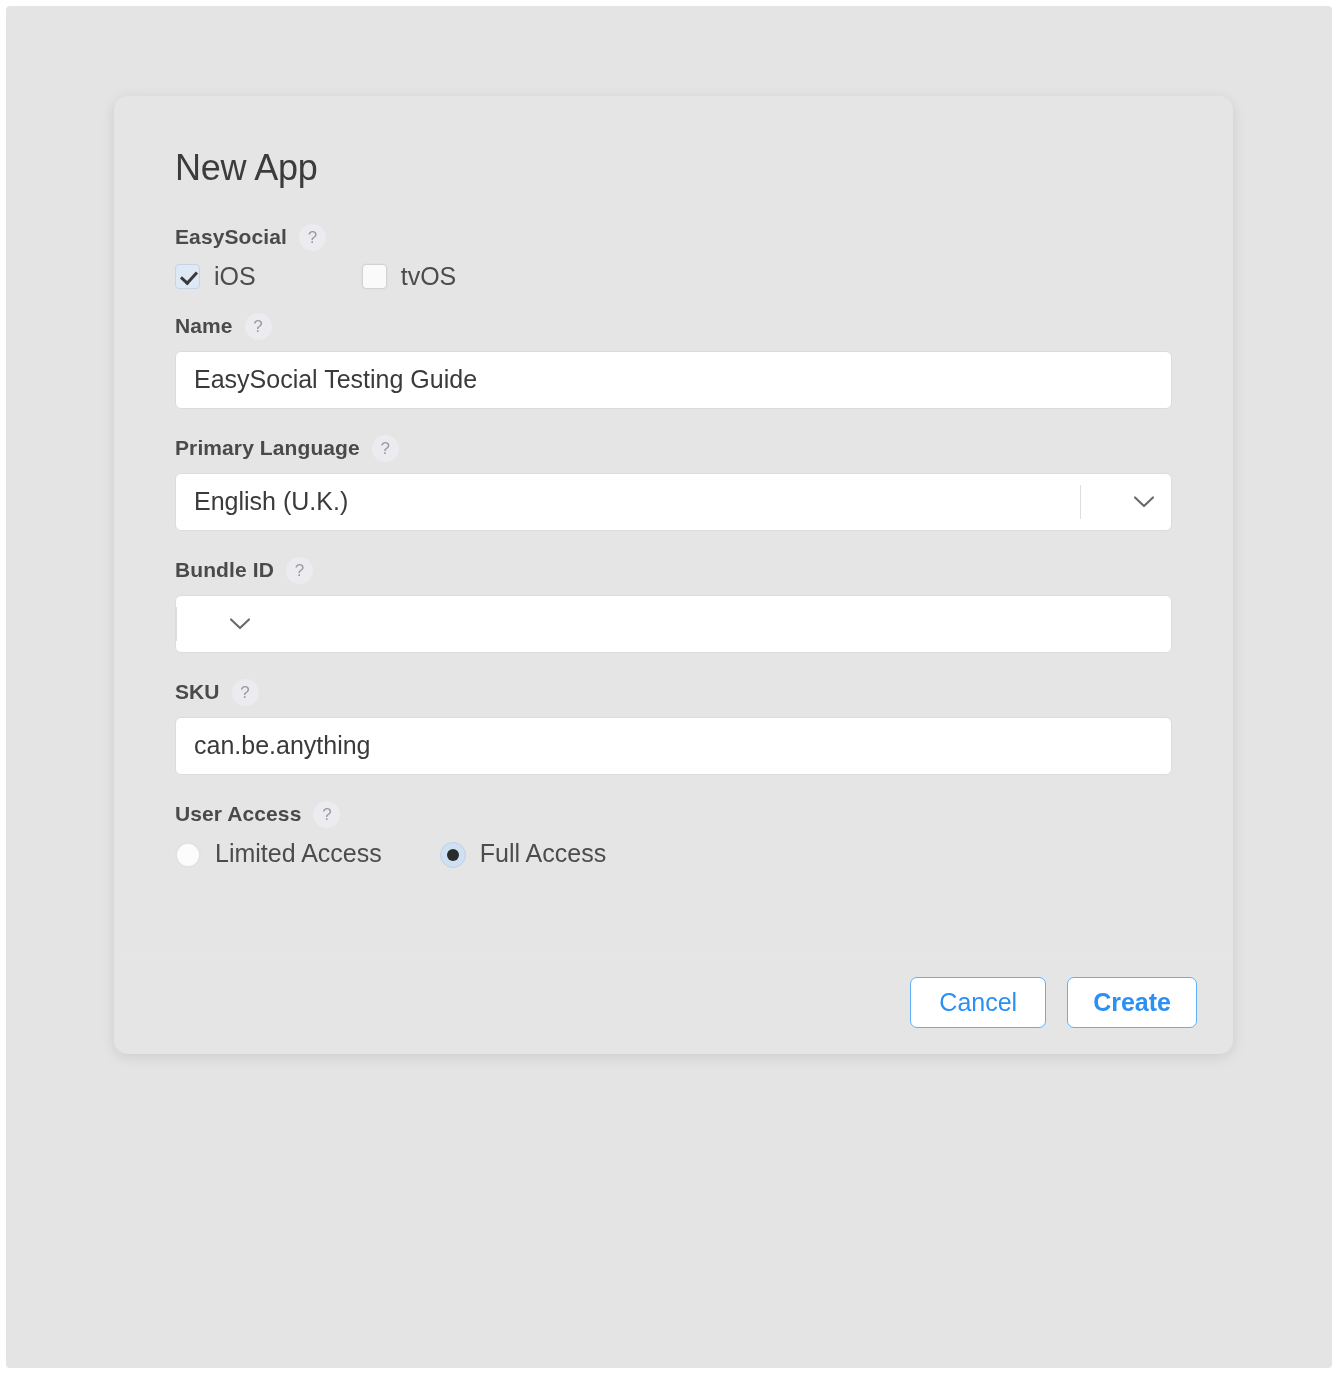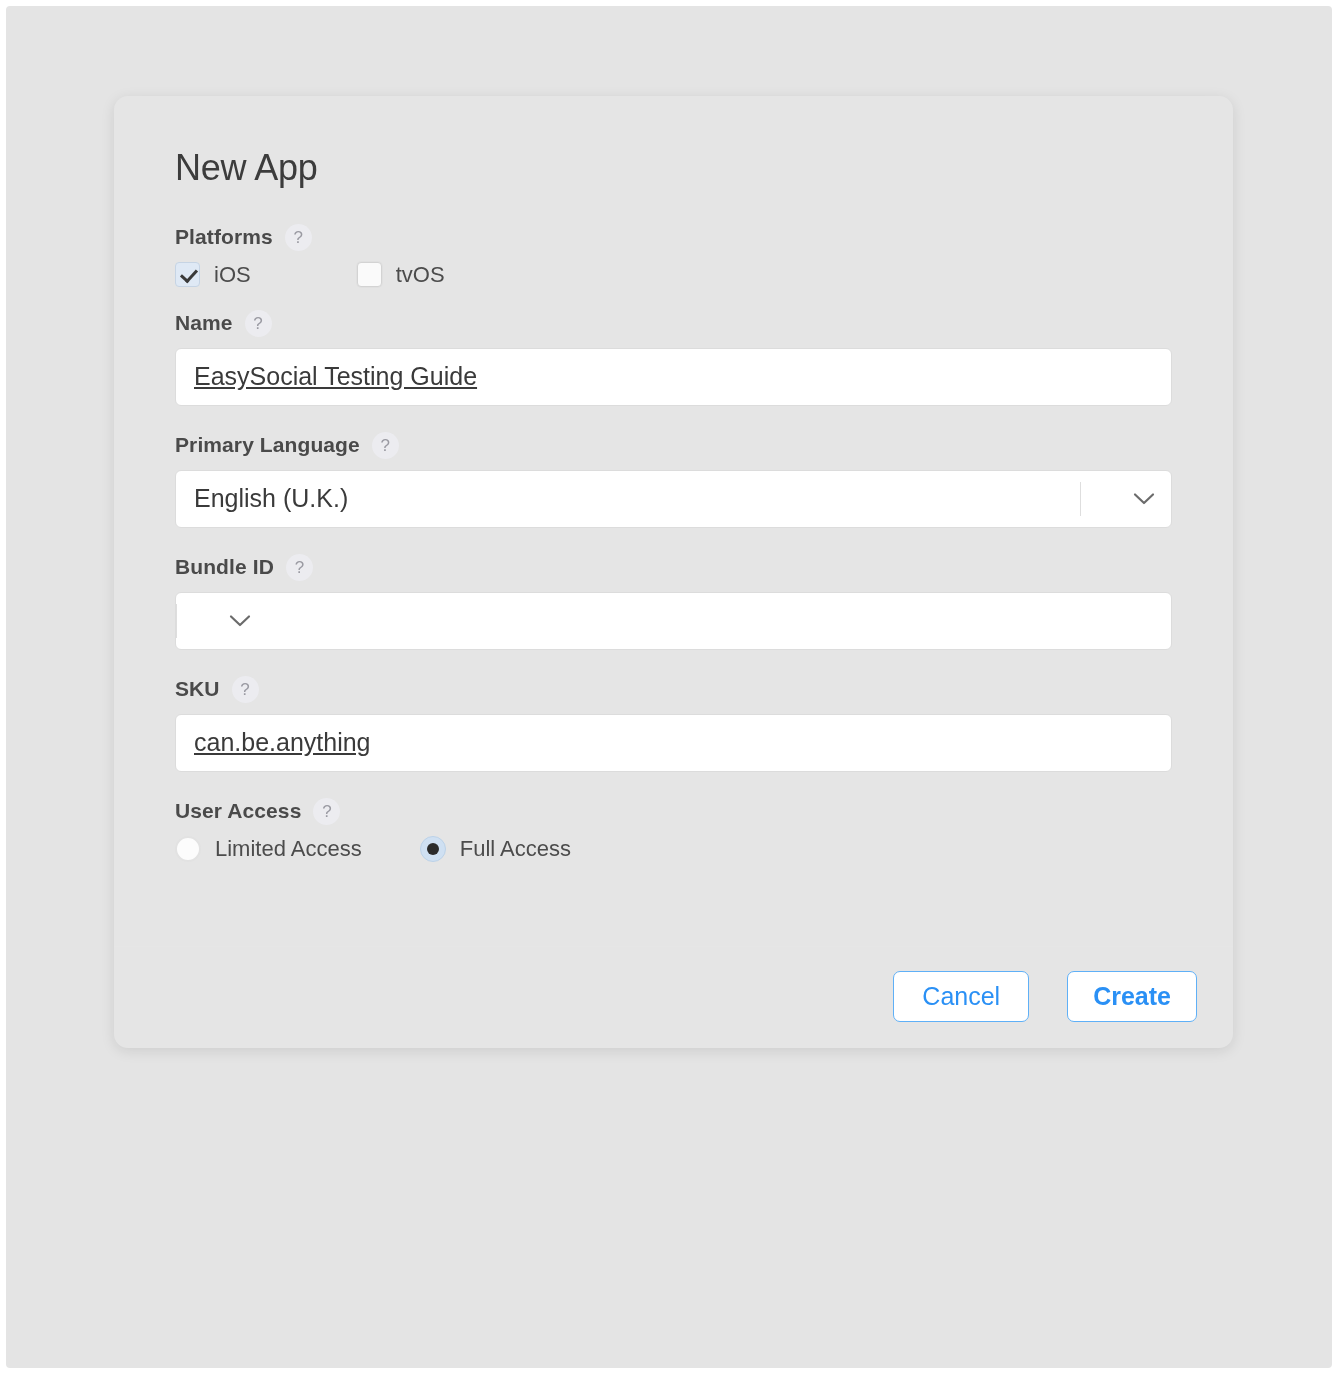--- a/index.html
+++ b/index.html
@@ -119,41 +119,40 @@
     position: absolute;
     left: 8px;
     top: 3px;
     width: 7px;
     height: 13px;
     border: solid #3a3a3a;
     border-width: 0 3px 3px 0;
     transform: rotate(42deg);
   }
   .option-label {
-    font-size: 22px;
+    font-size: 25px;
     color: #4c4c4c;
     margin-left: 14px;
     white-space: nowrap;
   }
 
   
   .text-input {
     display: block;
     box-sizing: border-box;
     width: 997px;
     height: 58px;
     padding: 0 18px;
     font-family: "Liberation Sans", sans-serif;
     font-size: 25px;
     color: #3a3a3a;
     background: #ffffff;
     border: 1px solid #dcdcdc;
     border-radius: 6px;
     outline: none;
-    text-decoration: underline;
   }
   .text-input::placeholder { color: #b3b3b3; }
 
   
   .select-wrap {
     position: relative;
     width: 997px;
     height: 58px;
     background: #ffffff;
     border: 1px solid #dcdcdc;
@@ -237,38 +236,38 @@
     color: #2a90f5;
     background: #ffffff;
     border: 1px solid #5fb0f7;
     border-radius: 7px;
     padding: 11px 28px;
     cursor: pointer;
     line-height: 1.1;
   }
   .btn.primary {
     font-weight: bold;
-    margin-left: 38px;
+    margin-left: 21px;
     padding: 11px 25px;
   }
 </style>
 </head>
 <body>
 
 <div class="backdrop"></div>
 
 <div class="dialog">
 
   <div class="dialog-body">
 
     <h1 class="dialog-title">New App</h1>
 
     <div class="field tight">
       <div class="field-label">
-        <span class="label-text">Platforms</span>
+        <span class="label-text">EasySocial</span>
         <span class="help-icon">?</span>
       </div>
       <div class="option-row">
         <label class="checkbox-item">
           <span class="checkbox checked"></span>
           <span class="option-label">iOS</span>
         </label>
         <label class="checkbox-item">
           <span class="checkbox unchecked"></span>
           <span class="option-label">tvOS</span>

